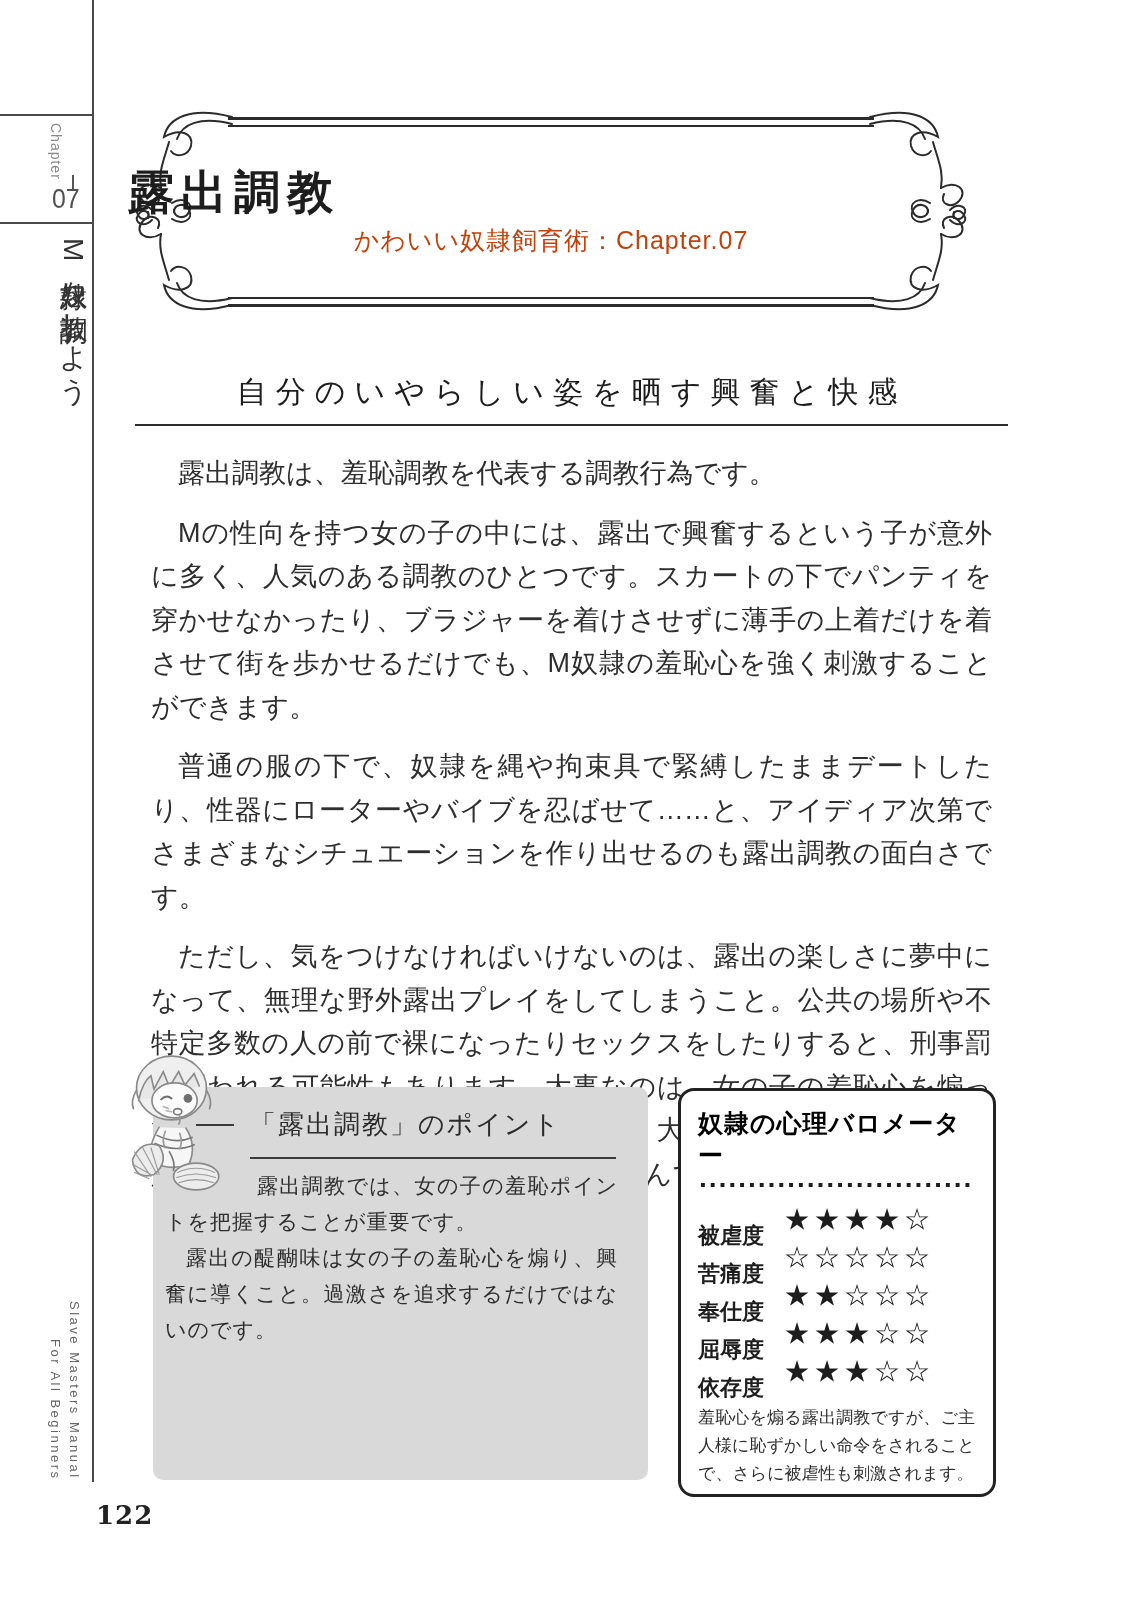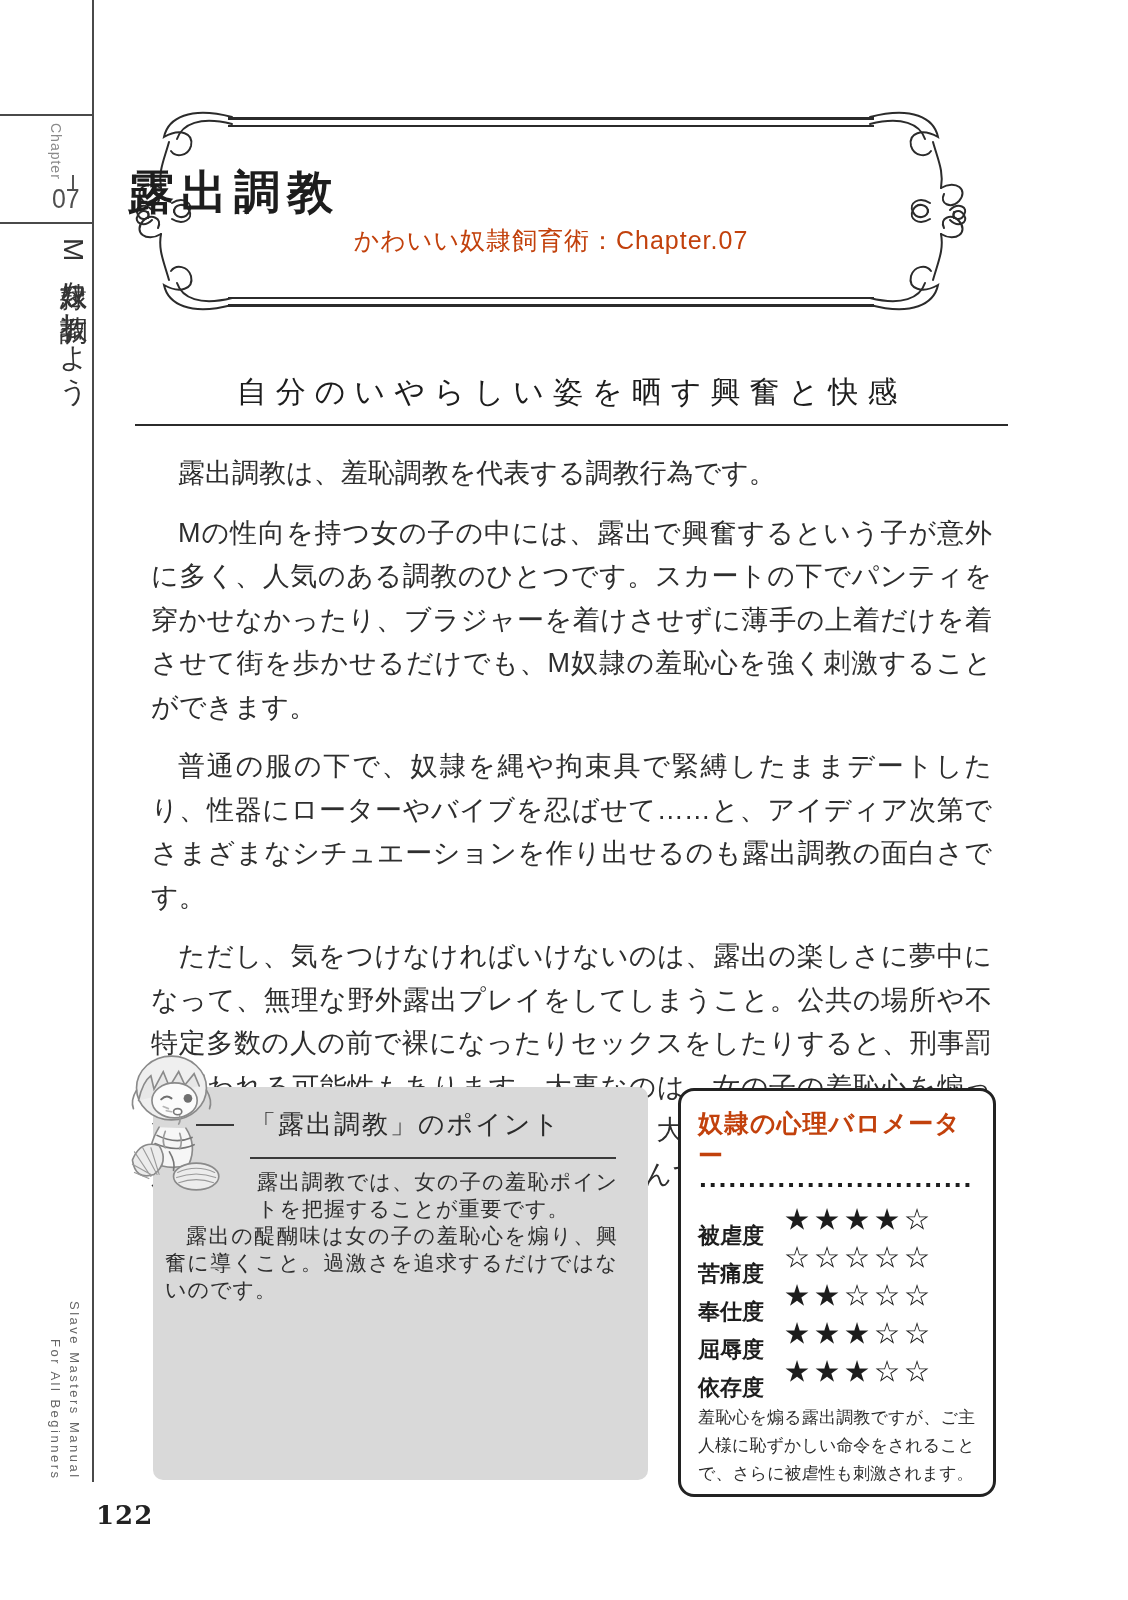--- a/index.html
+++ b/index.html
@@ -48,31 +48,31 @@
   .body-text p{margin:16px;font-size:27px;line-height:43.5px;text-indent:1em;
         text-align:justify;color:#2e2e2e;}
 
   
   .point-box{position:absolute;left:135px;top:1087px;width:495px;height:393px;
         background:#d9d9d9;border-radius:10px;box-sizing:border-box;margin-left:18px;}
   .pb-title{margin:20px 12px 0 97px;font-size:26px;letter-spacing:2px;color:#2b2b2b;line-height:34px;}
   .pb-rule{margin:16px 32px 0 97px;height:2px;background:#3a3a3a;}
   .pb-body{margin:9px 30px 0 12px;overflow:hidden;}
   .pb-float-spacer{float:left;width:92px;height:32px;}
-  .pb-body p{margin:0;font-size:21px;line-height:27px;letter-spacing:1px;
+  .pb-body p{margin:0;font-size:21px;line-height:36px;letter-spacing:1px;
         text-indent:1em;text-align:justify;color:#2e2e2e;}
   .pb-body p.no-indent{text-indent:0;}
   .leader-line{position:absolute;left:196px;top:1124px;width:38px;height:2px;background:#3a3a3a;}
   .chibi{position:absolute;left:118px;top:1044px;width:108px;height:156px;}
 
   
   .barometer{position:absolute;left:678px;top:1088px;width:318px;height:409px;
         background:#fff;border:3px solid #222;border-radius:16px;box-sizing:border-box;
         padding:16px 18px 0 17px;}
-  .bm-title{font-size:25px;font-weight:bold;letter-spacing:1px;color:#c2410c;line-height:32px;}
+  .bm-title{font-size:25px;font-weight:bold;letter-spacing:1px;color:#000000;line-height:32px;}
   .bm-dots{margin-top:11px;height:6px;width:100%;
         background-image:radial-gradient(circle,#1d1d1d 2.1px,transparent 2.5px);
         background-size:9.8px 6px;background-repeat:repeat-x;background-position:0 50%;}
   .bm-rows{margin-top:12px;}
   .bm-row{display:flex;align-items:center;height:38px;}
   .bm-label{width:86px;font-size:22px;font-weight:bold;color:#1d1d1d;margin-top:33px;}
   .bm-stars{font-size:26px;letter-spacing:4px;color:#1d1d1d;white-space:nowrap;}
   .bm-note{margin-top:13px;font-family:"DejaVu Serif","Liberation Serif",serif;
         font-size:17px;line-height:28px;text-align:justify;color:#2e2e2e;}
 </style>

